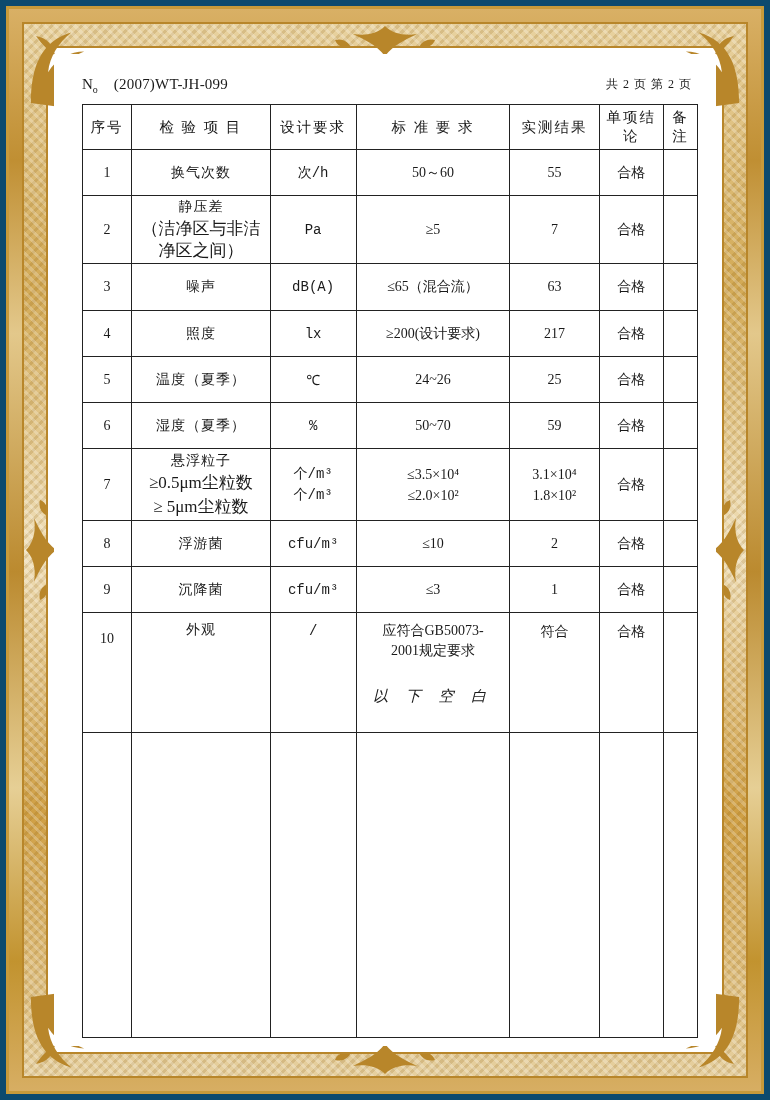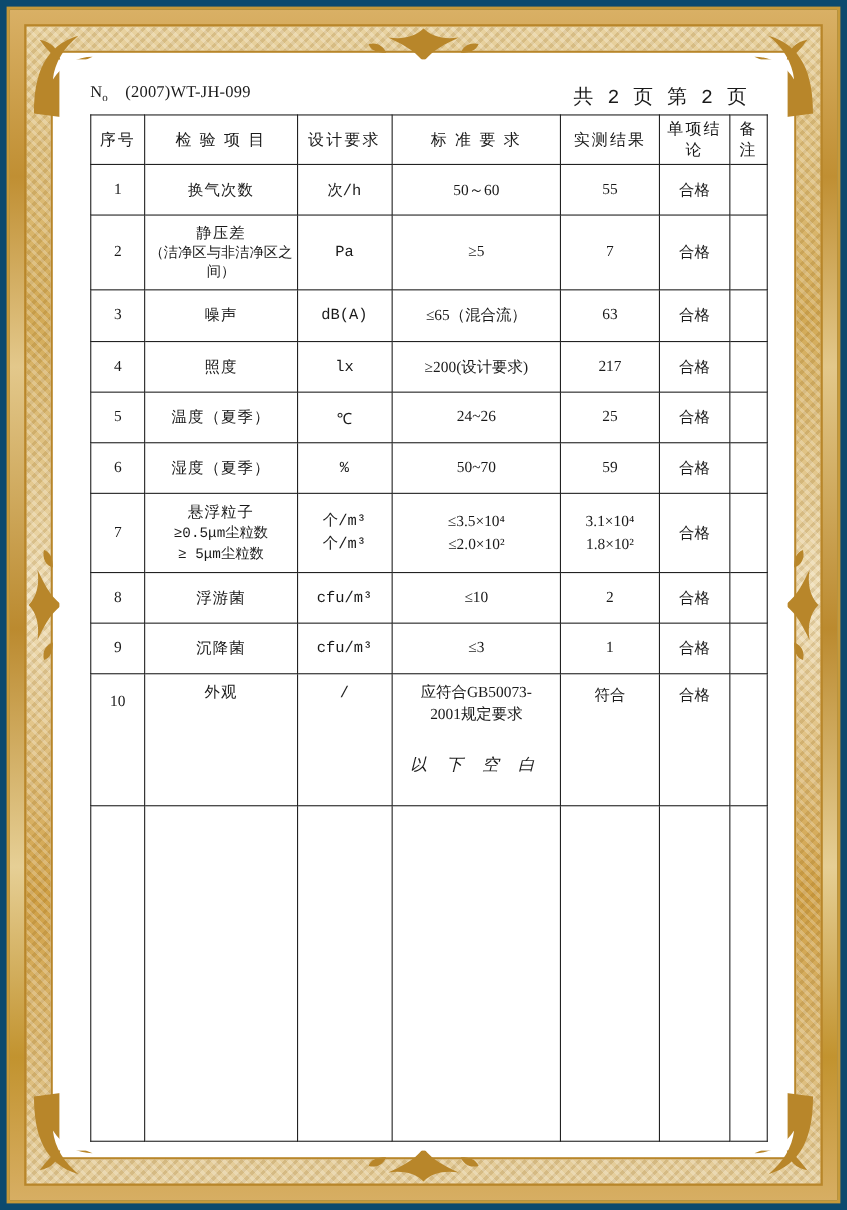--- a/index.html
+++ b/index.html
@@ -92,25 +92,24 @@
     top: 0;
     display: flex;
     align-items: baseline;
     gap: 16px;
   }
   .doc-no .nlabel { font-size: 15px; }
   .doc-no .nlabel sub { font-size: 10px; }
   .doc-no .nval { font-size: 15px; letter-spacing: .2px; }
   .page-count {
     position: absolute;
-    right: 18px;
+    right: 6px;
     top: 0;
-    font-size: 18px;
+    font-size: 12px;
     letter-spacing: 1px;
-    font-family: Liberation Mono, monospace;
   }
 
   
   .watermark {
     position: absolute;
     left: 0; right: 0;
     top: 410px;
     height: 160px;
     pointer-events: none;
     z-index: 3;
@@ -218,25 +217,24 @@
   .c-rem   { width: 5.5%; }
 
   td.item-cell { font-size: 16px; letter-spacing: 1px; }
   td.unit-cell { font-size: 15px; font-family: Liberation Mono, monospace; }
   td.std-cell  { font-size: 15px; }
   td.res-cell  { font-size: 15px; }
   td.conc-cell { font-size: 15px; }
 
   .sub-note {
     display: block;
-    font-size: 13px;
+    font-size: 17px;
     line-height: 1.25;
     margin-top: 2px;
     letter-spacing: 0;
-    font-family: Liberation Mono, monospace;
   }
   .two-line { line-height: 1.5; font-size: 13px; }
   .two-line .ln { display: block; white-space: nowrap; }
   .std-multiline { line-height: 1.45; font-size: 15px; }
   .std-multiline .ln { display: block; }
   .blank-note {
     display: block;
     margin-top: 24px;
     letter-spacing: 7px;
     font-size: 15px;

